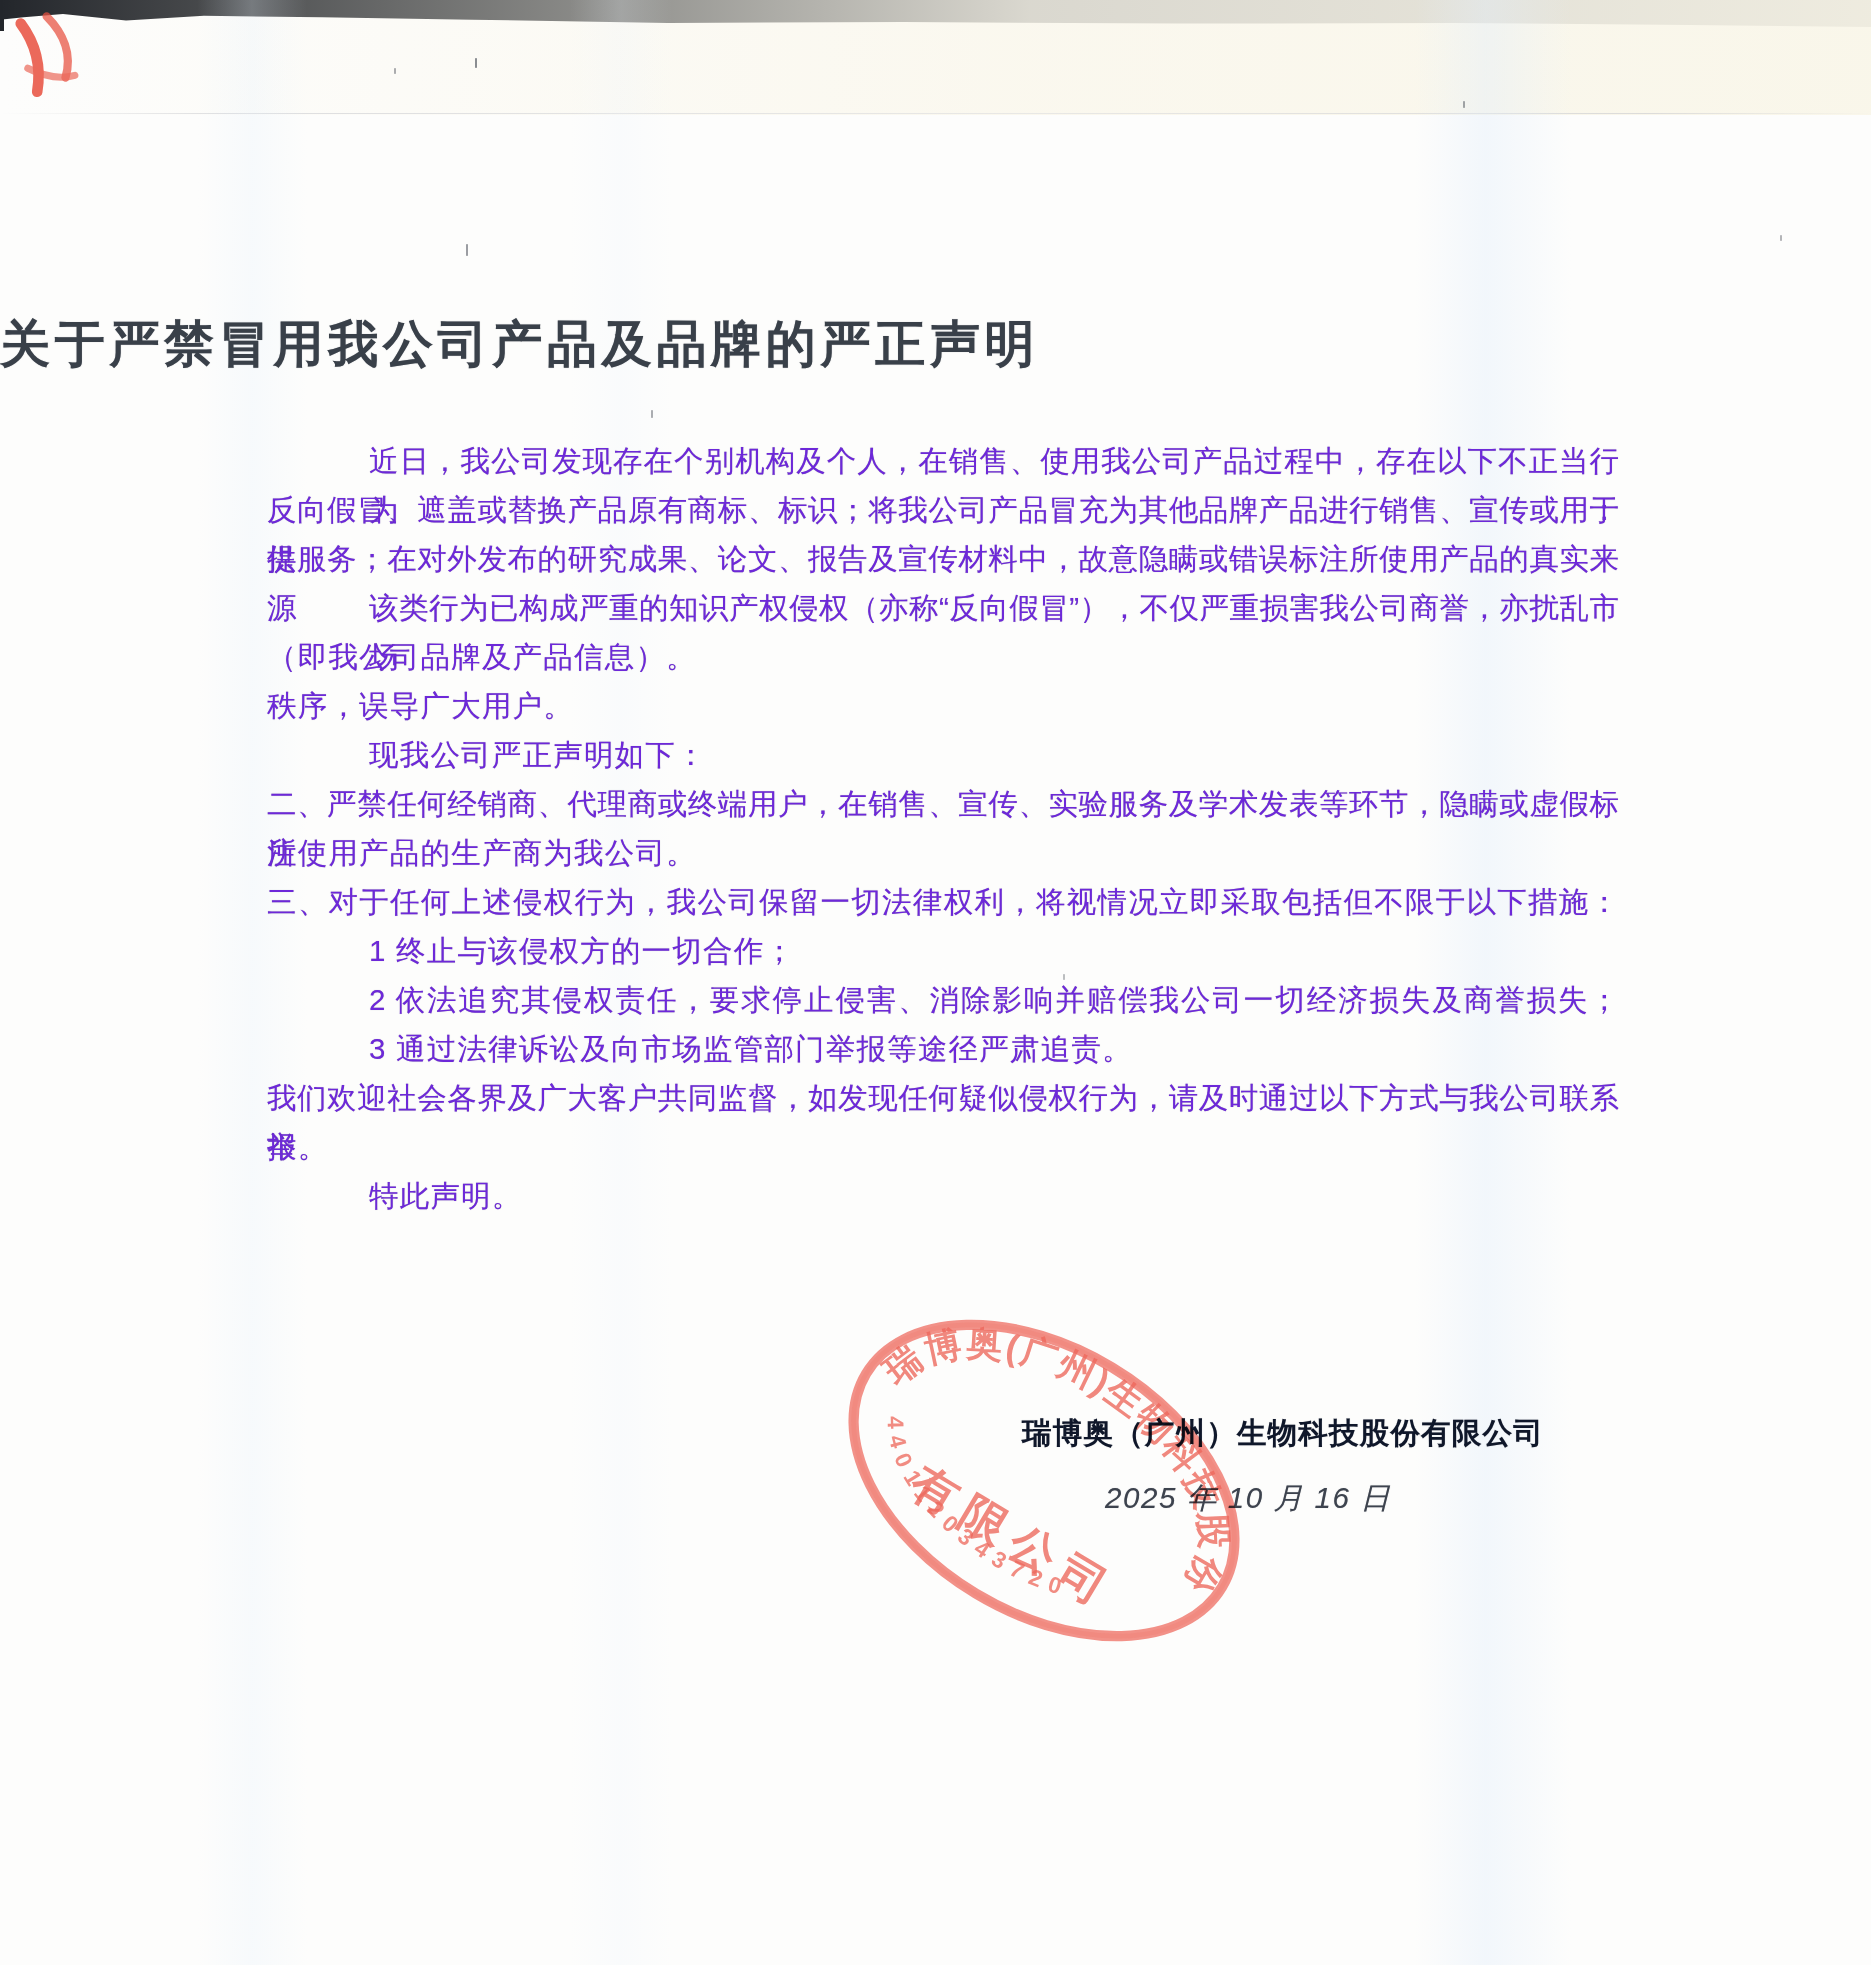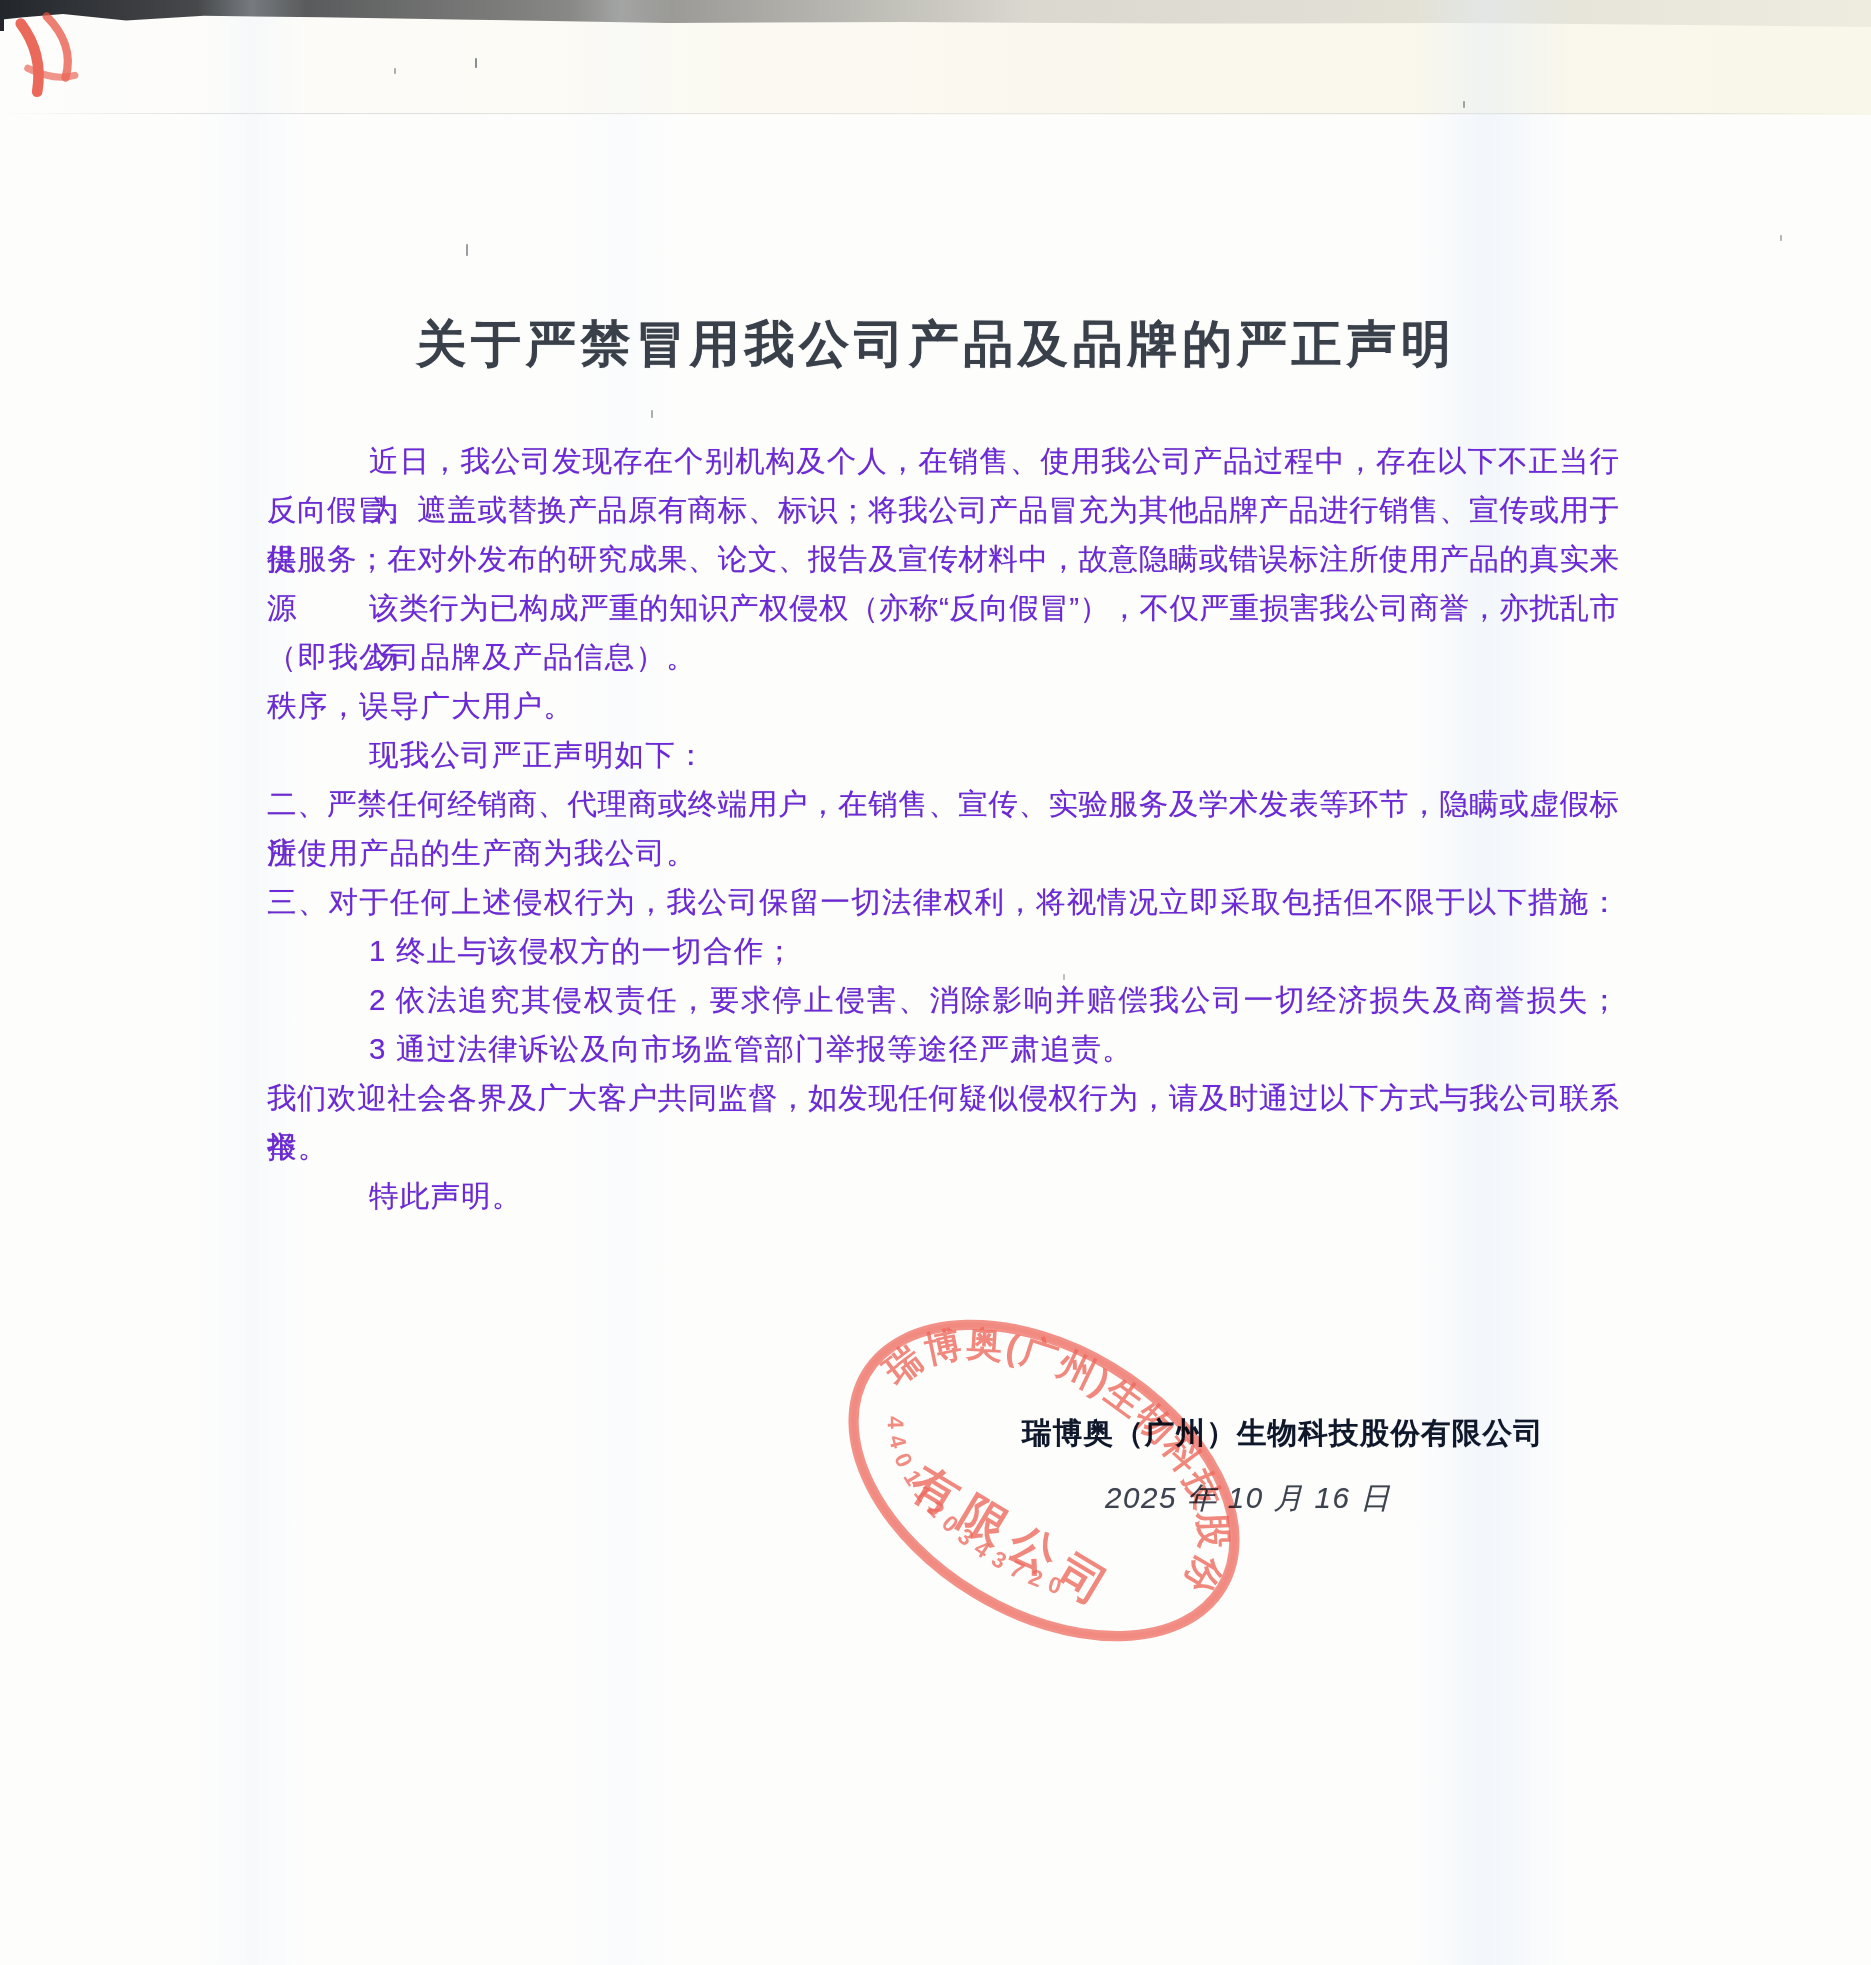--- a/index.html
+++ b/index.html
@@ -24,21 +24,21 @@
     background:linear-gradient(90deg, rgba(210,210,212,0), rgba(205,206,210,.65) 12%, rgba(215,216,220,.5) 55%, rgba(200,201,206,.6) 88%, rgba(210,210,212,0));}
   .streak{position:absolute;top:0;height:2647px;pointer-events:none;}
   .streak.s1{left:1415px;width:157px;background:linear-gradient(90deg,rgba(227,238,250,0),rgba(224,236,250,.38) 45%,rgba(227,238,250,0));}
   .streak.s2{left:197px;width:110px;background:linear-gradient(90deg,rgba(229,240,251,0),rgba(229,240,251,.26) 50%,rgba(229,240,251,0));}
   .streak.s3{left:570px;width:102px;background:linear-gradient(90deg,rgba(235,243,252,0),rgba(235,243,252,.2) 50%,rgba(235,243,252,0));}
   .red-scribble{position:absolute;left:11px;top:7px;width:83px;height:106px;opacity:.85;}
   .speck{position:absolute;background:#5a5e66;border-radius:0.8px;}
   
   .doc-title{
     position:absolute;left:0;top:311px;width:1872px;
-    text-align:center;font-size:50px;font-weight:700;letter-spacing:4.7px;
+    text-align:left;font-size:50px;font-weight:700;letter-spacing:4.7px;
     color:#394049;text-shadow:0 0 0.8px rgba(56,62,74,.5);
     white-space:nowrap;
   }
   .body-block{position:absolute;left:267px;top:436px;width:1352px;}
   .bline{
     height:49px;line-height:49px;font-size:29.5px;color:#6d28d9;
     letter-spacing:1.2px;white-space:nowrap;
     text-shadow:0 0 0.8px rgba(59,65,77,.42);
   }
   .bline.stretch{white-space:normal;text-align:justify;text-align-last:justify;letter-spacing:0;}

